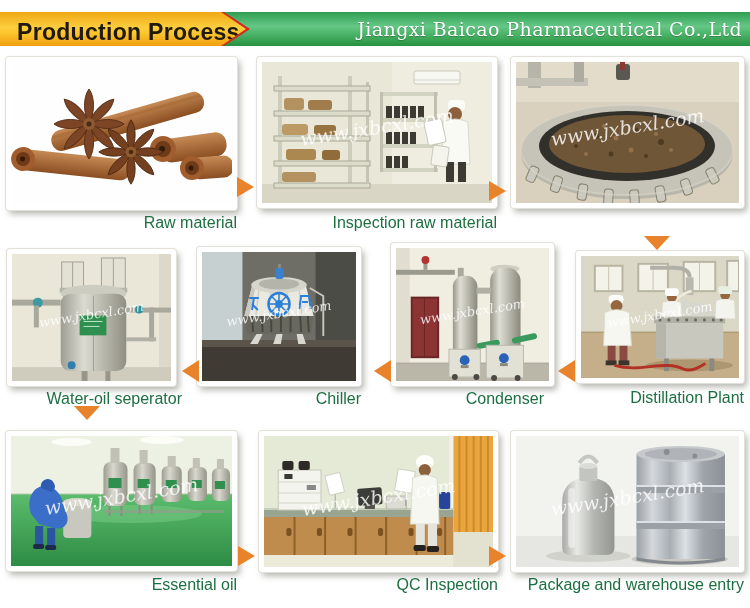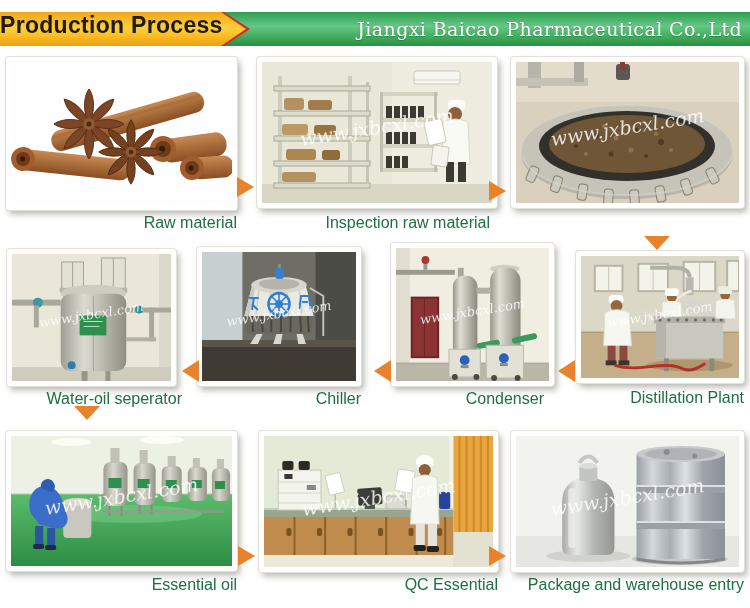--- a/index.html
+++ b/index.html
@@ -8,21 +8,21 @@
 
   
   .banner-green{position:absolute;left:0;top:12px;width:750px;height:34px;
     background:linear-gradient(180deg,#2f9e52 0%,#65c786 42%,#52ba70 58%,#27913f 100%)}
   .banner-red{position:absolute;left:0;top:12px;width:252px;height:34px;
     background:var(--chevron-red,#d42a1e);
     clip-path:polygon(0 0,224px 0,250px 17px,224px 34px,0 34px)}
   .banner-yellow{position:absolute;left:0;top:12px;width:248px;height:34px;
     background:linear-gradient(180deg,#f0a713 0%,#fcce3e 45%,#fdc72e 60%,#ef9f0e 100%);
     clip-path:polygon(0 0,221px 0,246px 17px,221px 34px,0 34px);
-    display:flex;align-items:flex-start;}
+    display:flex;align-items:flex-end;padding-left:17px}
   .title{font-size:23px;font-weight:700;color:#201a0e;letter-spacing:.3px}
   .company{position:absolute;right:8px;top:12px;height:34px;line-height:34px;color:#fff;
     font-family:"DejaVu Serif",serif;font-size:19px;letter-spacing:.4px;
     text-shadow:0 1px 1px rgba(0,0,0,.25)}
 
   
   .panel{position:absolute;background:#fff;border:5px solid #fff;border-radius:3px;
     box-shadow:0 0 0 1px #e2e0d8,3px 4px 6px rgba(90,90,80,.45);overflow:hidden}
   .panel svg{display:block;width:100%;height:100%}
   .wm{position:absolute;left:0;right:0;top:38%;text-align:center;transform:rotate(-9deg);
@@ -157,21 +157,21 @@
       <rect x="186" y="38" width="17" height="11" rx="4" fill="#fbfbf7"></rect>
       <circle cx="193" cy="52" r="7" fill="#8d5f3c"></circle>
       <path d="M181 60 Q193 54 206 60 L208 102 L180 102 Z" fill="#fafaf5" stroke="#d9d9cc"></path>
       <rect x="184" y="100" width="8" height="20" fill="#3b3a33"></rect>
       <rect x="196" y="100" width="8" height="20" fill="#3b3a33"></rect>
       <rect x="164" y="58" width="18" height="24" rx="2" fill="#ffffff" stroke="#c8c8ba" transform="rotate(-12 173 70)"></rect>
       <rect x="170" y="84" width="16" height="20" rx="2" fill="#f4f4ec" stroke="#c8c8ba" transform="rotate(8 178 94)"></rect>
     </svg>
     <div class="wm">www.jxbcxl.com</div>
   </figure>
-  <div class="step-label" style="left:250px;top:214px;width:240px">Inspection raw material</div>
+  <div class="step-label" style="left:257px;top:214px;width:240px">Inspection raw material</div>
 
   <figure class="panel" style="left:511px;top:57px;width:233px;height:151px">
     <svg viewBox="0 0 223 141" preserveAspectRatio="none">
       <rect width="223" height="141" fill="#d9d0be"></rect>
       <rect width="223" height="40" fill="#e3dccb"></rect>
       <rect x="12" y="0" width="13" height="26" fill="#b7b5aa"></rect>
       <rect x="0" y="16" width="72" height="8" fill="#c4c2b7"></rect>
       <rect x="58" y="0" width="10" height="20" fill="#aeaca1"></rect>
       <rect x="100" y="2" width="14" height="16" rx="3" fill="#5a5850"></rect>
       <rect x="104" y="0" width="5" height="8" fill="#8a3a30"></rect>
@@ -526,21 +526,21 @@
       <ellipse cx="158" cy="26" rx="9" ry="7" fill="#fdfdf9"></ellipse>
       <circle cx="158" cy="34" r="6" fill="#8d5f3c"></circle>
       <path d="M146 42 Q158 36 170 42 L172 88 L144 88 Z" fill="#f7f7f2" stroke="#ddddd0"></path>
       <rect x="149" y="88" width="9" height="22" fill="#e4e4dc"></rect>
         <rect x="161" y="88" width="9" height="22" fill="#e4e4dc"></rect>
       <rect x="147" y="109" width="12" height="6" rx="2" fill="#26221e"></rect>
         <rect x="160" y="110" width="12" height="6" rx="2" fill="#26221e"></rect>
     </svg>
     <div class="wm">www.jxbcxl.com</div>
   </figure>
-  <div class="step-label" style="left:259px;top:576px;width:239px">QC Essential</div>
+  <div class="step-label" style="left:259px;top:576px;width:239px">QC Inspection</div>
 
   <figure class="panel" style="left:511px;top:431px;width:233px;height:141px">
     <svg viewBox="0 0 222 131" preserveAspectRatio="none">
       <defs>
         <linearGradient id="bt10" x1="0" y1="0" x2="1" y2="0">
           <stop offset="0" stop-color="#a8aaa6"></stop>
             <stop offset=".28" stop-color="#e8e9e5"></stop>
             <stop offset=".6" stop-color="#b5b7b3"></stop>
             <stop offset="1" stop-color="#93958f"></stop>
           </linearGradient>

